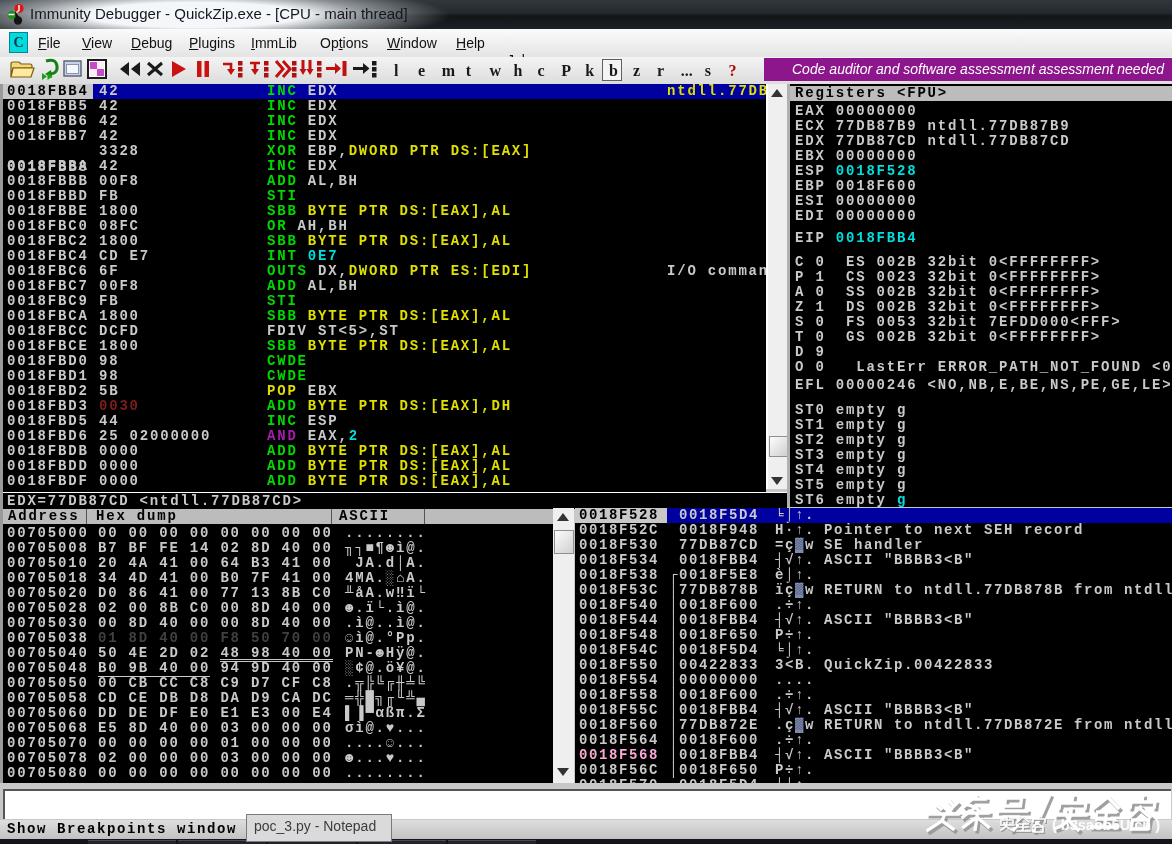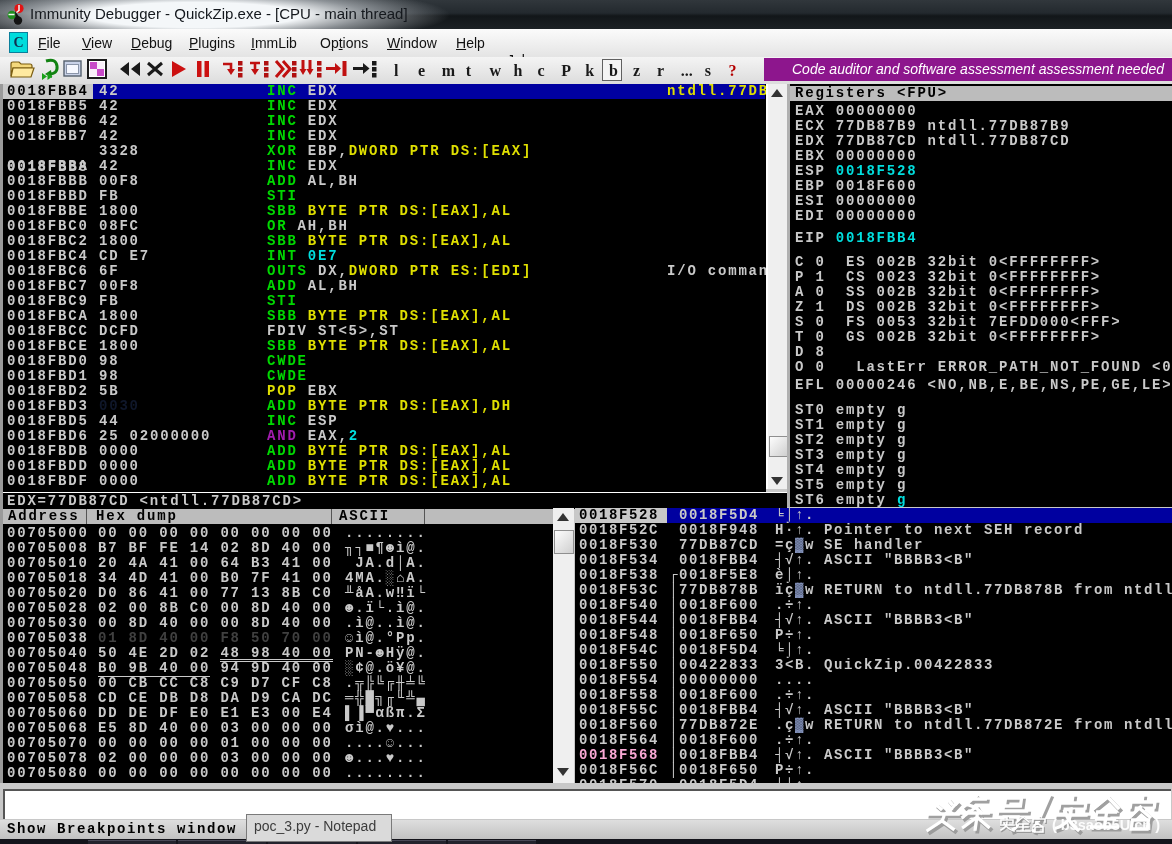--- a/index.html
+++ b/index.html
@@ -191,21 +191,21 @@
 <span class="m abs" style="left:7px;top:354px;color:#c9c9c9">0018FBD0</span>
 <span class="m abs" style="left:99px;top:354px;color:#c9c9c9">98</span>
 <span class="m abs" style="left:267px;top:354px"><i style="color:#00d800">CWDE</i></span>
 <span class="m abs" style="left:7px;top:369px;color:#c9c9c9">0018FBD1</span>
 <span class="m abs" style="left:99px;top:369px;color:#c9c9c9">98</span>
 <span class="m abs" style="left:267px;top:369px"><i style="color:#00d800">CWDE</i></span>
 <span class="m abs" style="left:7px;top:384px;color:#c9c9c9">0018FBD2</span>
 <span class="m abs" style="left:99px;top:384px;color:#c9c9c9">5B</span>
 <span class="m abs" style="left:267px;top:384px"><i style="color:#dfdf00">POP</i><i style="color:#c9c9c9"> EBX</i></span>
 <span class="m abs" style="left:7px;top:399px;color:#c9c9c9">0018FBD3</span>
-<span class="m abs" style="left:99px;top:399px;color:#0f172a">0030</span>
+<span class="m abs" style="left:99px;top:399px;color:#7f1d1d">0030</span>
 <span class="m abs" style="left:267px;top:399px"><i style="color:#00d800">ADD</i><i style="color:#c9c9c9"> </i><i style="color:#dfdf00">BYTE PTR DS:[EAX],DH</i></span>
 <span class="m abs" style="left:7px;top:414px;color:#c9c9c9">0018FBD5</span>
 <span class="m abs" style="left:99px;top:414px;color:#c9c9c9">44</span>
 <span class="m abs" style="left:267px;top:414px"><i style="color:#00d800">INC</i><i style="color:#c9c9c9"> ESP</i></span>
 <span class="m abs" style="left:7px;top:429px;color:#c9c9c9">0018FBD6</span>
 <span class="m abs" style="left:99px;top:429px;color:#c9c9c9">25 02000000</span>
 <span class="m abs" style="left:267px;top:429px"><i style="color:#a21caf">AND</i><i style="color:#c9c9c9"> EAX,</i><i style="color:#00dede">2</i></span>
 <span class="m abs" style="left:7px;top:444px;color:#c9c9c9">0018FBDB</span>
 <span class="m abs" style="left:99px;top:444px;color:#c9c9c9">0000</span>
 <span class="m abs" style="left:267px;top:444px"><i style="color:#00d800">ADD</i><i style="color:#c9c9c9"> </i><i style="color:#dfdf00">BYTE PTR DS:[EAX],AL</i></span>
@@ -238,21 +238,21 @@
 <span class="m abs" style="left:795px;top:179px"><i style="color:#c9c9c9">EBP 0018F600</i></span>
 <span class="m abs" style="left:795px;top:194px"><i style="color:#c9c9c9">ESI 00000000</i></span>
 <span class="m abs" style="left:795px;top:209px"><i style="color:#c9c9c9">EDI 00000000</i></span>
 <span class="m abs" style="left:795px;top:231px"><i style="color:#c9c9c9">EIP </i><i style="color:#00dede">0018FBB4</i></span>
 <span class="m abs" style="left:795px;top:255px"><i style="color:#c9c9c9">C 0  ES 002B 32bit 0&lt;FFFFFFFF&gt;</i></span>
 <span class="m abs" style="left:795px;top:270px"><i style="color:#c9c9c9">P 1  CS 0023 32bit 0&lt;FFFFFFFF&gt;</i></span>
 <span class="m abs" style="left:795px;top:285px"><i style="color:#c9c9c9">A 0  SS 002B 32bit 0&lt;FFFFFFFF&gt;</i></span>
 <span class="m abs" style="left:795px;top:300px"><i style="color:#c9c9c9">Z 1  DS 002B 32bit 0&lt;FFFFFFFF&gt;</i></span>
 <span class="m abs" style="left:795px;top:315px"><i style="color:#c9c9c9">S 0  FS 0053 32bit 7EFDD000&lt;FFF&gt;</i></span>
 <span class="m abs" style="left:795px;top:330px"><i style="color:#c9c9c9">T 0  GS 002B 32bit 0&lt;FFFFFFFF&gt;</i></span>
-<span class="m abs" style="left:795px;top:345px"><i style="color:#c9c9c9">D 8</i></span>
+<span class="m abs" style="left:795px;top:345px"><i style="color:#c9c9c9">D 9</i></span>
 <span class="m abs" style="left:795px;top:360px"><i style="color:#c9c9c9">O 0   LastErr ERROR_PATH_NOT_FOUND &lt;000</i></span>
 <span class="m abs" style="left:795px;top:378px"><i style="color:#c9c9c9">EFL 00000246 &lt;NO,NB,E,BE,NS,PE,GE,LE&gt;</i></span>
 <span class="m abs" style="left:795px;top:403px"><i style="color:#c9c9c9">ST0 empty g</i></span>
 <span class="m abs" style="left:795px;top:418px"><i style="color:#c9c9c9">ST1 empty g</i></span>
 <span class="m abs" style="left:795px;top:433px"><i style="color:#c9c9c9">ST2 empty g</i></span>
 <span class="m abs" style="left:795px;top:448px"><i style="color:#c9c9c9">ST3 empty g</i></span>
 <span class="m abs" style="left:795px;top:463px"><i style="color:#c9c9c9">ST4 empty g</i></span>
 <span class="m abs" style="left:795px;top:478px"><i style="color:#c9c9c9">ST5 empty g</i></span>
 <span class="m abs" style="left:795px;top:493px"><i style="color:#c9c9c9">ST6 empty </i><i style="color:#00dede">g</i></span>
 

